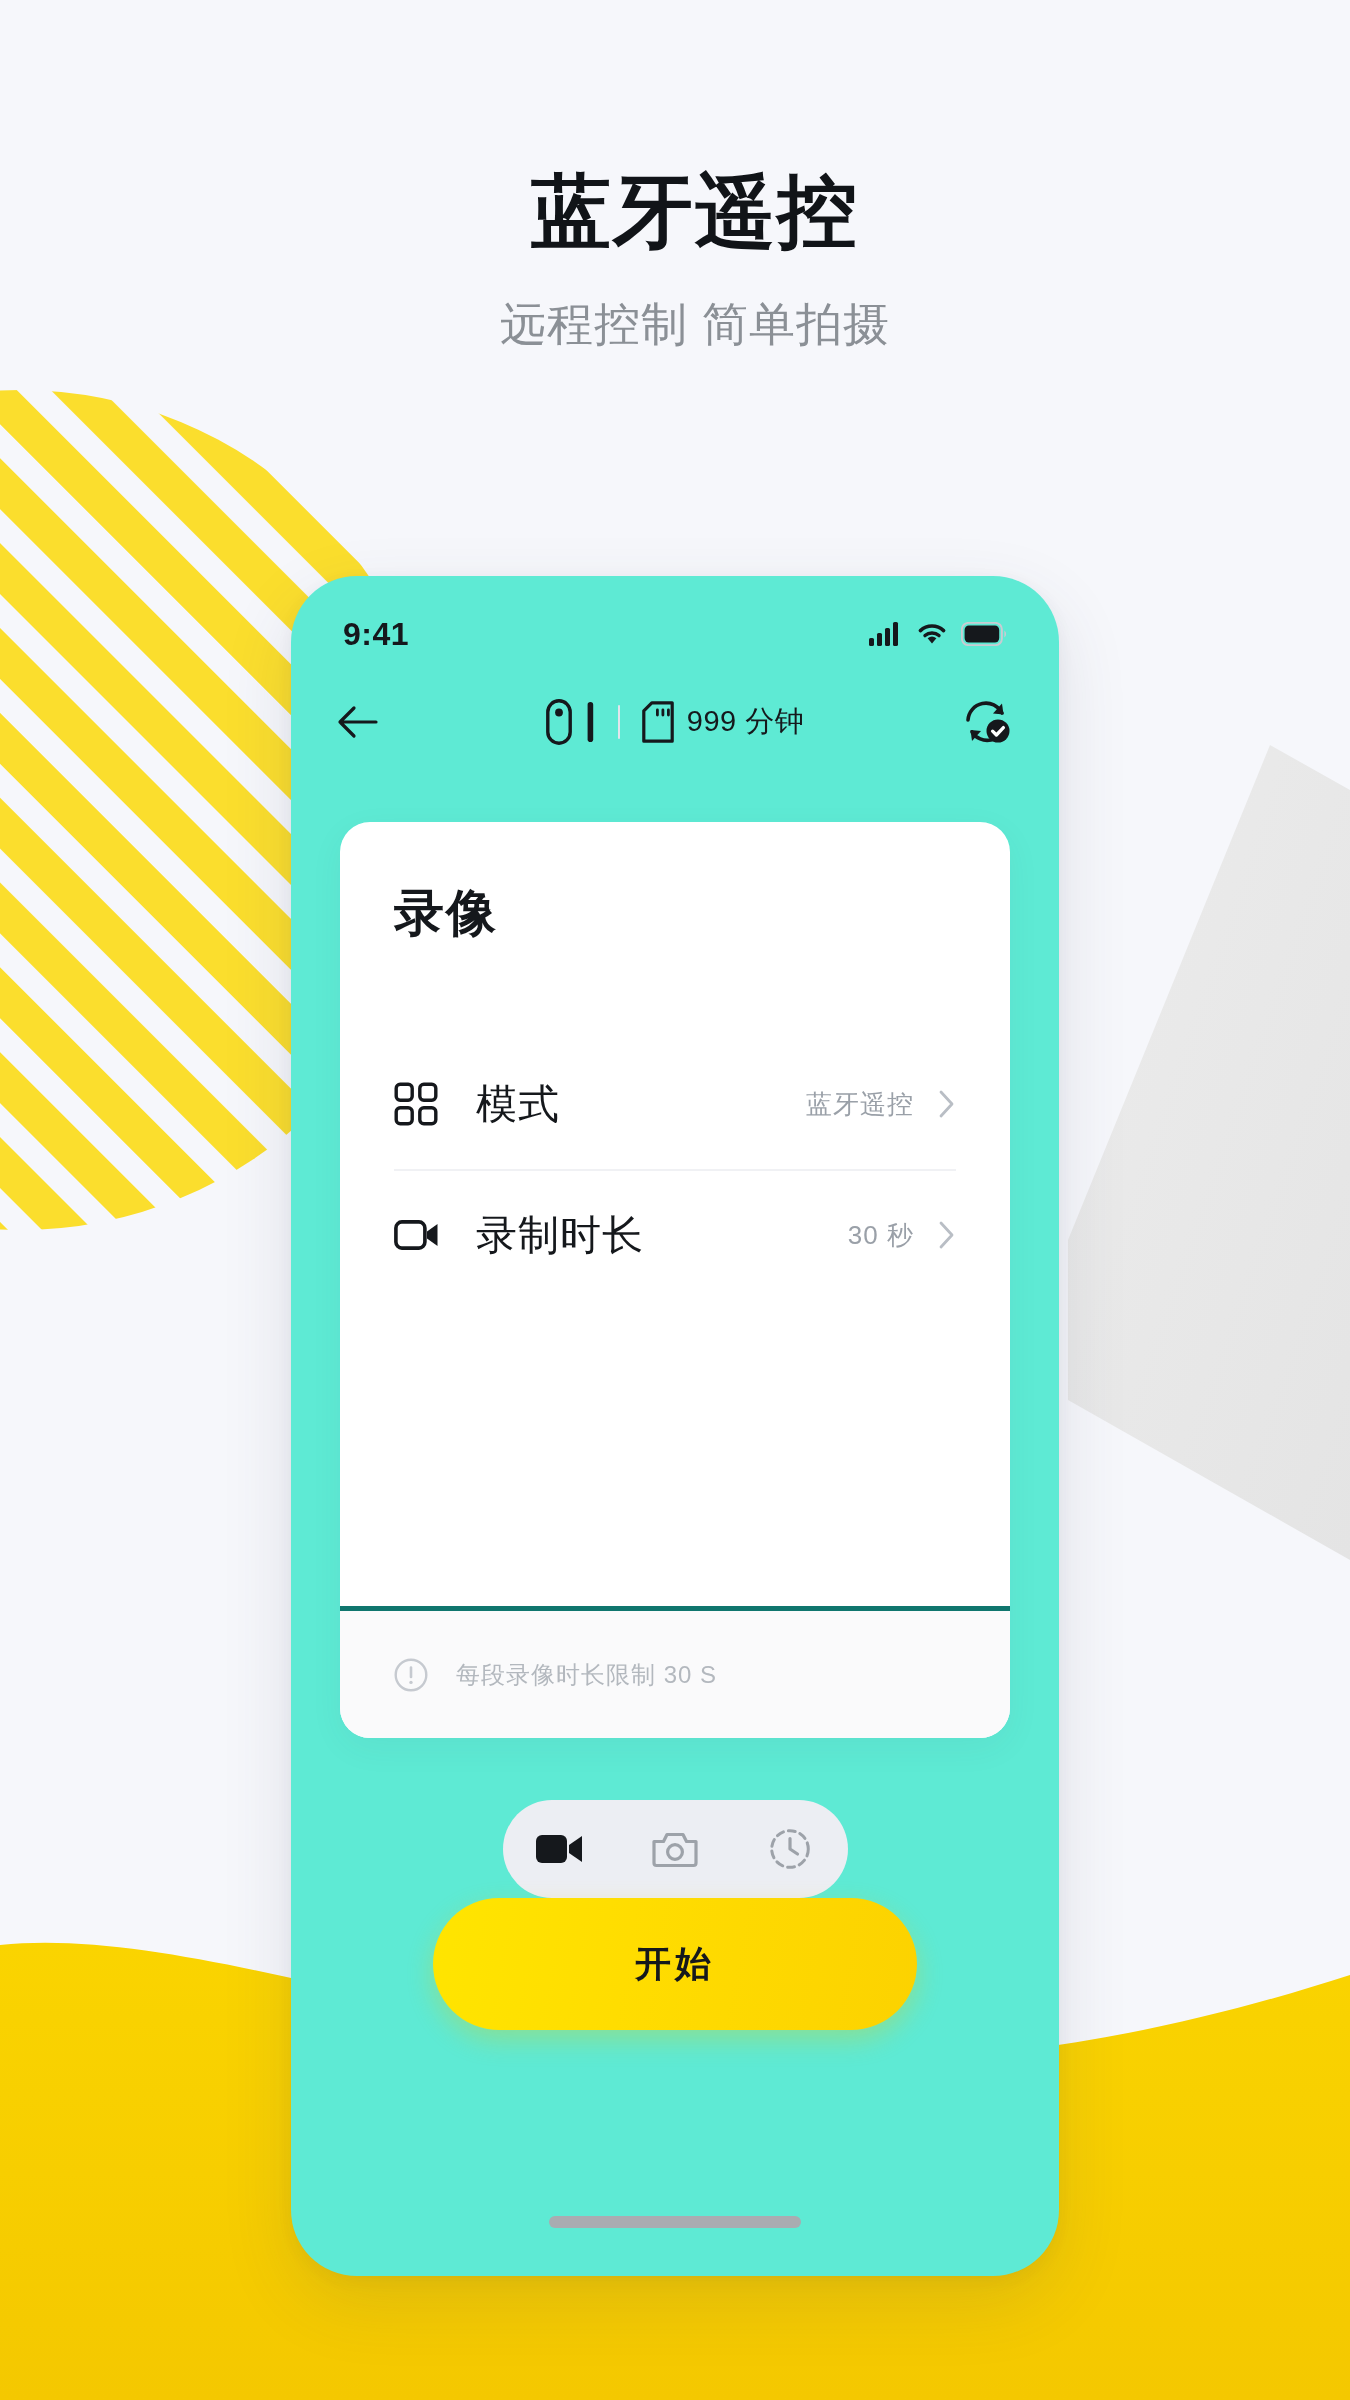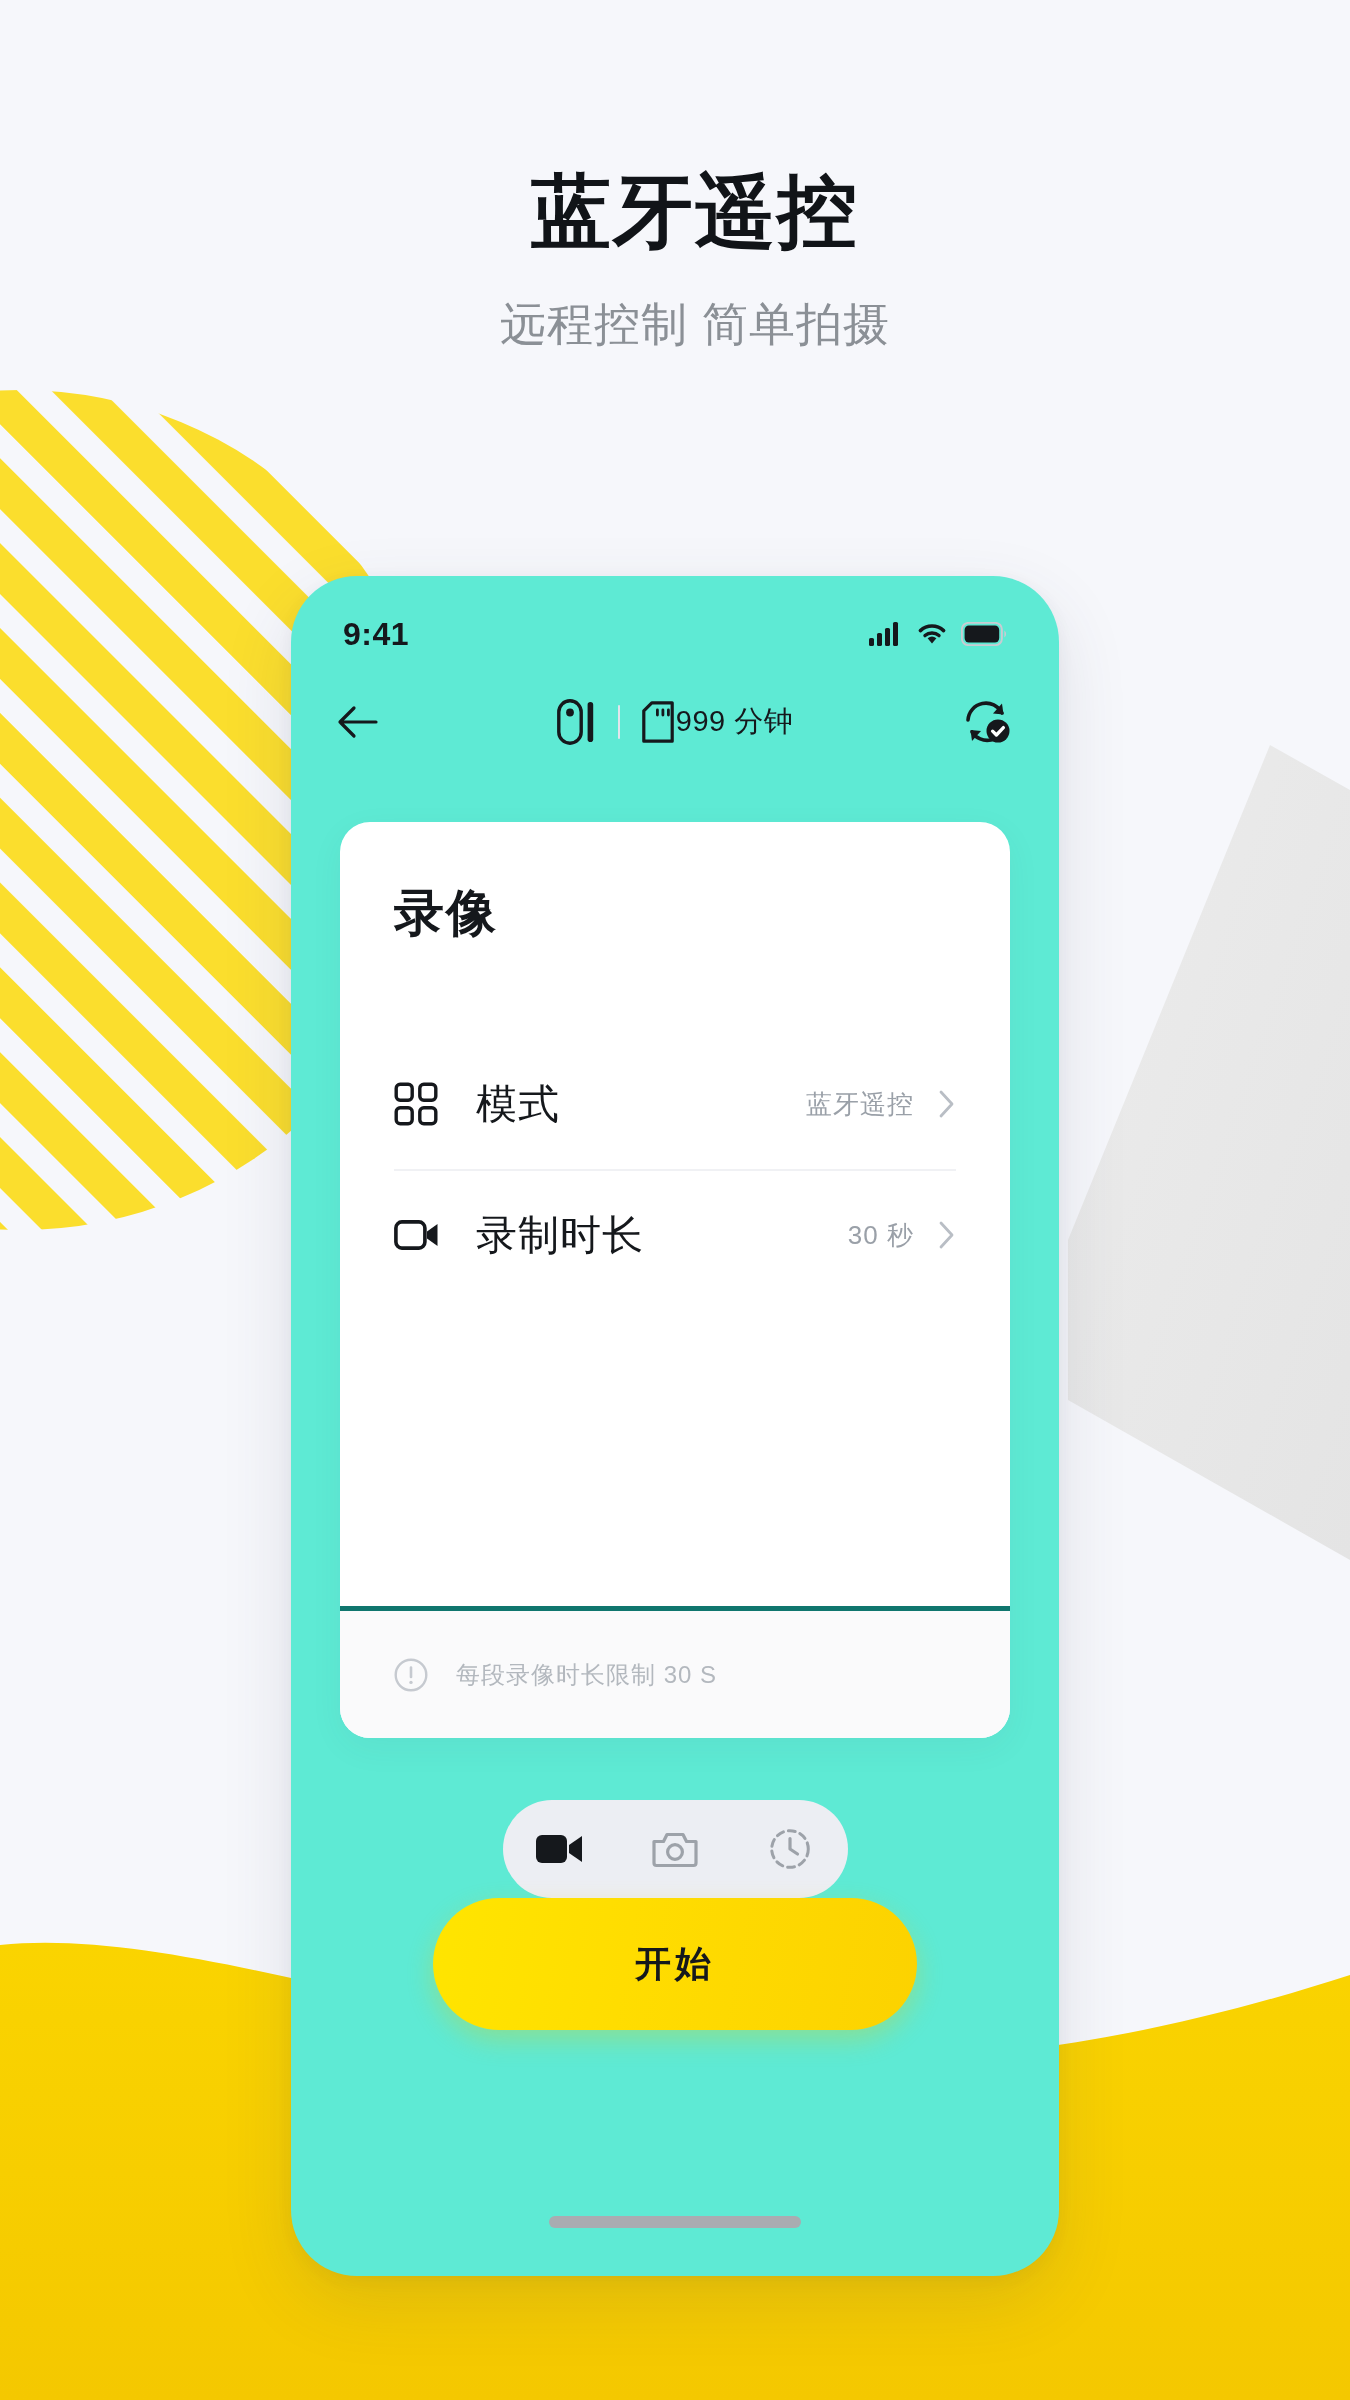--- a/index.html
+++ b/index.html
@@ -58,21 +58,21 @@
     padding:0 46px;
     position:relative;
   }
   .nav-back { width:56px; display:flex; align-items:center; justify-content:flex-start; cursor:pointer; }
   .nav-center {
     position:absolute; left:0; right:0;
     display:flex; align-items:center; justify-content:center; gap:22px;
     pointer-events:none;
   }
   .nav-center > * { pointer-events:auto; }
-  .nav-group { display:flex; align-items:center; gap:2px; }
+  .nav-group { display:flex; align-items:center; gap:13px; }
   .nav-divider { width:2px; height:34px; background:#e2e5ec; border-radius:1px; }
   .nav-text { font-size:29px; color:#15181c; letter-spacing:.5px; }
   .nav-right { margin-left:auto; display:flex; align-items:center; cursor:pointer; }
 
   
   .card {
     margin:46px 49px 0 49px;
     background:#fff;
     border-radius:30px;
     box-shadow:0 10px 34px rgba(60,70,90,.055);

